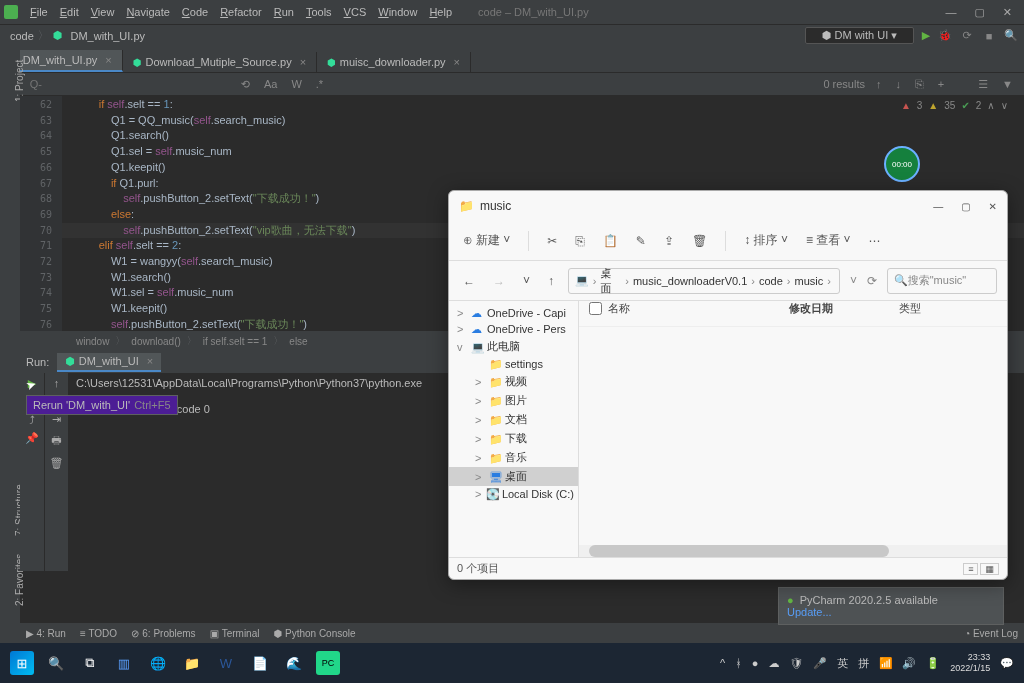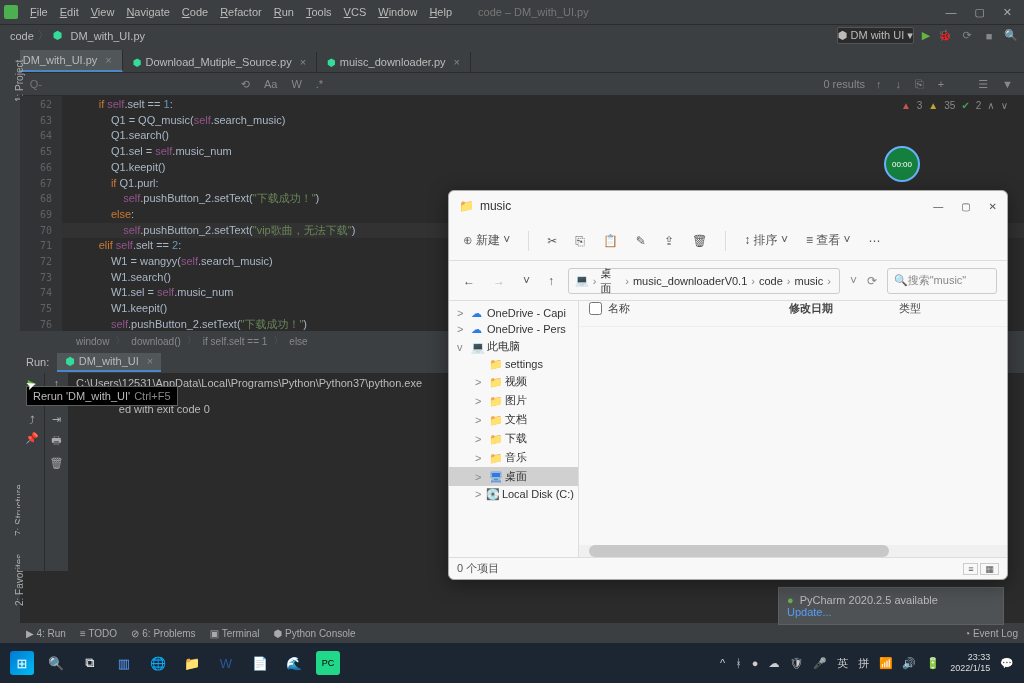--- a/index.html
+++ b/index.html
@@ -6,21 +6,21 @@
 body { width: 1024px; height: 683px; background: #2b2b2b; overflow: hidden; position: relative; }
 .menubar { height: 24px; background: #3c3f41; display: flex; align-items: center; padding: 0 4px; font-size: 11px; color: #bbb; }
 .menubar .ide-icon { width: 14px; height: 14px; background: #4caf50; border-radius: 2px; margin-right: 6px; }
 .menubar .menu-item { padding: 0 6px; cursor: pointer; }
 .menubar .menu-item u { text-decoration: underline; }
 .menubar .context { margin-left: 20px; color: #777; font-size: 11px; }
 .menubar .win-controls { margin-left: auto; display: flex; gap: 18px; padding-right: 8px; color: #aaa; font-size: 11px; }
 .nav-row { height: 22px; background: #3c3f41; display: flex; align-items: center; font-size: 11px; color: #bbb; border-top: 1px solid #2b2b2b; padding: 0 6px; }
 .nav-row .crumb { padding: 0 4px; }
 .nav-row .right { margin-left: auto; display: flex; align-items: center; gap: 8px; }
-.run-config { background: #2b2b2b; border: 1px solid #555; padding: 1px 0; border-radius: 2px; color: #bbb; }
+.run-config { background: #2b2b2b; border: 1px solid #555; padding: 1px 16px; border-radius: 2px; color: #bbb; }
 .run-btn { color: #62b543; }
 .debug-btn { color: #62b543; }
 .nav-icon { color: #888; width: 14px; text-align: center; }
 .tabs { height: 26px; background: #3c3f41; display: flex; align-items: flex-end; font-size: 11px; }
 .tab { padding: 4px 10px; background: #3c3f41; color: #bbb; border-right: 1px solid #2b2b2b; display: flex; align-items: center; gap: 4px; }
 .tab.active { background: #515658; border-bottom: 2px solid #4a88c7; }
 .tab .py-icon { color: #3d9; font-size: 10px; }
 .tab .close { color: #888; margin-left: 4px; }
 .find-bar { height: 24px; background: #3c3f41; display: flex; align-items: center; padding: 0 8px; gap: 8px; font-size: 11px; color: #888; border-top: 1px solid #2b2b2b; border-bottom: 1px solid #2b2b2b; }
 .find-bar input { background: transparent; border: none; color: #bbb; width: 200px; font-size: 11px; }
@@ -46,21 +46,21 @@
 .breadcrumb-code { position: absolute; top: 331px; left: 20px; right: 0; height: 20px; background: #3c3f41; font-size: 10px; color: #888; display: flex; align-items: center; padding-left: 50px; }
 .breadcrumb-code .bc-item { padding: 0 6px; }
 .breadcrumb-code .bc-sep { color: #606366; }
 .run-panel { position: absolute; top: 351px; left: 20px; right: 0; height: 220px; background: #2b2b2b; }
 .run-header { height: 22px; background: #3c3f41; display: flex; align-items: center; font-size: 11px; color: #bbb; padding-left: 6px; }
 .run-tab { background: #515658; padding: 2px 8px; margin-left: 8px; border-bottom: 2px solid #4a88c7; display: flex; align-items: center; gap: 4px; }
 .run-body { display: flex; height: 198px; }
 .run-tools { width: 24px; background: #3c3f41; display: flex; flex-direction: column; gap: 6px; padding-top: 4px; align-items: center; font-size: 11px; color: #aaa; }
 .run-tools2 { width: 24px; background: #3c3f41; display: flex; flex-direction: column; gap: 6px; padding-top: 4px; align-items: center; font-size: 11px; color: #aaa; border-left: 1px solid #2b2b2b; }
 .run-output { flex: 1; font-family: "Consolas", monospace; font-size: 11px; color: #bbb; padding: 4px 8px; white-space: pre; }
-.tooltip-pop { position: absolute; top: 386px; left: 26px; background: #000000; border: 1px solid #5e6060; padding: 3px 6px; font-size: 11px; color: #bbb; z-index: 5; }
+.tooltip-pop { position: absolute; top: 395px; left: 26px; background: #4c1d95; border: 1px solid #5e6060; padding: 3px 6px; font-size: 11px; color: #bbb; z-index: 5; }
 .tooltip-pop .shortcut { color: #888; margin-left: 4px; }
 .cursor-arrow { position: absolute; top: 378px; left: 26px; font-size: 12px; color: #fff; z-index: 6; transform: rotate(-20deg); }
 .bottom-bar { position: absolute; bottom: 40px; left: 20px; right: 0; height: 20px; background: #3c3f41; display: flex; align-items: center; font-size: 10px; color: #aaa; padding: 0 6px; gap: 14px; }
 .bottom-bar .right { margin-left: auto; display: flex; align-items: center; gap: 4px; }
 .status-bar { position: absolute; bottom: 24px; left: 0; right: 0; height: 16px; background: #3c3f41; display: flex; align-items: center; font-size: 10px; color: #aaa; padding: 0 8px; }
 .status-bar .right { margin-left: auto; display: flex; gap: 10px; }
 .notif { position: absolute; bottom: 58px; right: 20px; width: 226px; background: #4e5254; border: 1px solid #5e6060; padding: 6px 8px; font-size: 11px; color: #bbb; z-index: 3; }
 .notif .link { color: #589df6; }
 .explorer { position: absolute; top: 190px; left: 448px; width: 560px; height: 390px; background: #f8f8f8; border: 1px solid #aaa; border-radius: 6px; box-shadow: 0 4px 20px rgba(0,0,0,0.4); z-index: 10; display: flex; flex-direction: column; overflow: hidden; font-size: 12px; color: #333; }
 .ex-title { height: 30px; display: flex; align-items: center; padding: 0 10px; }

